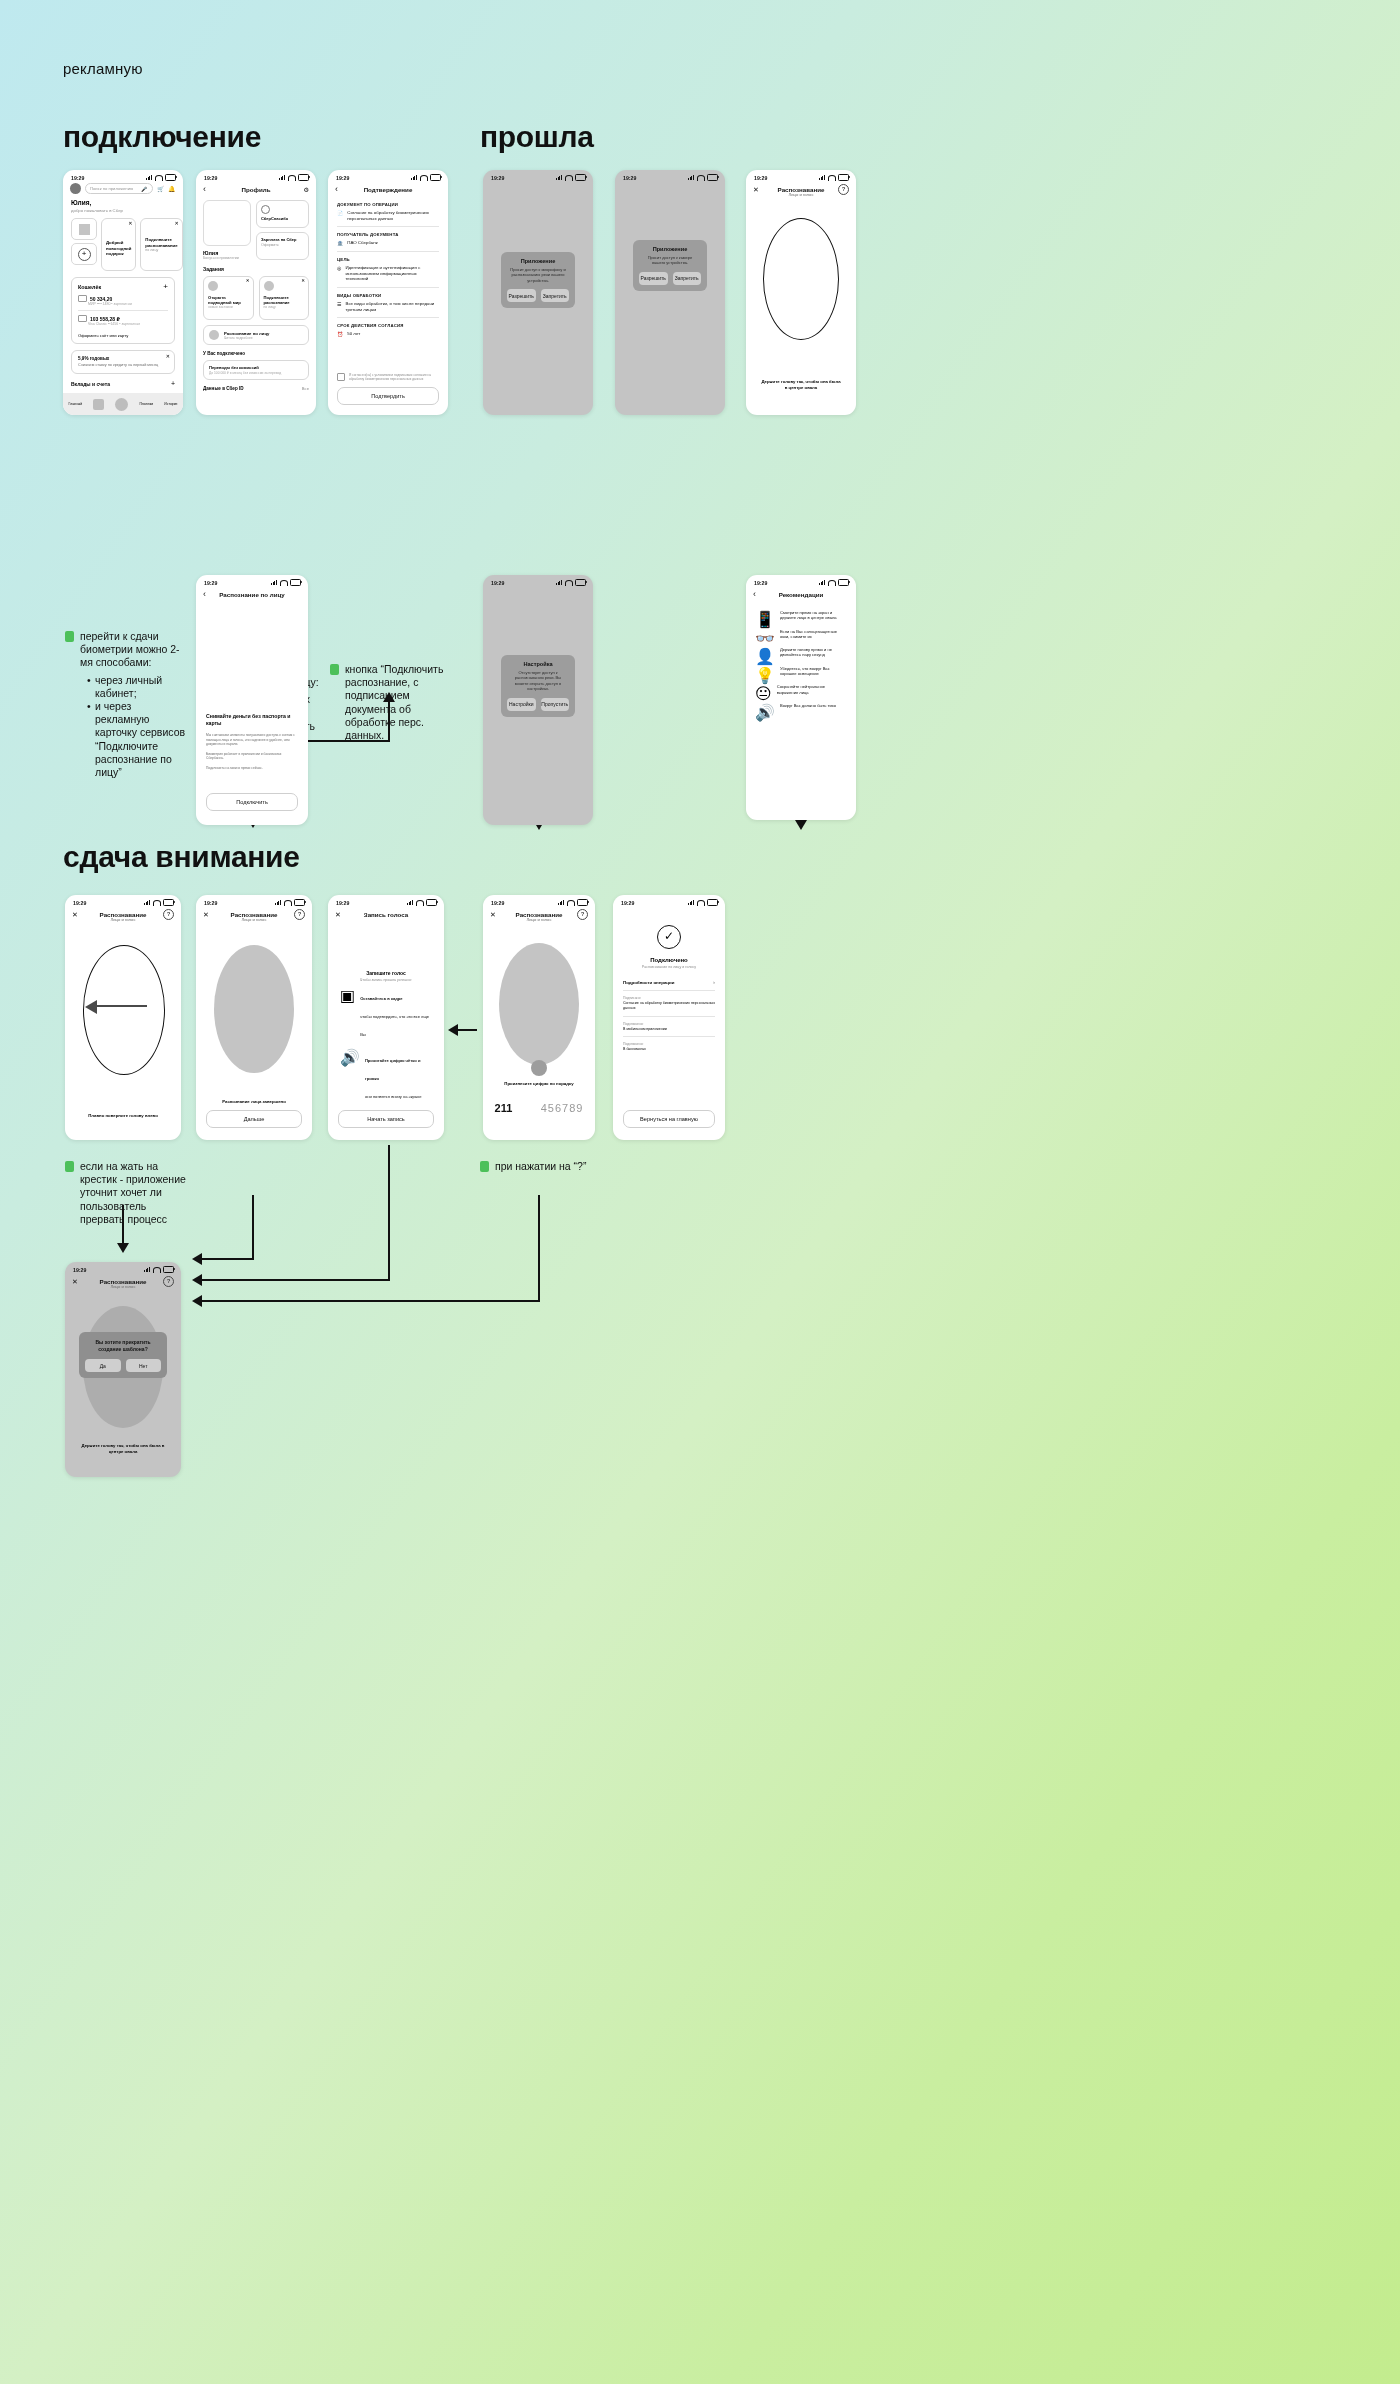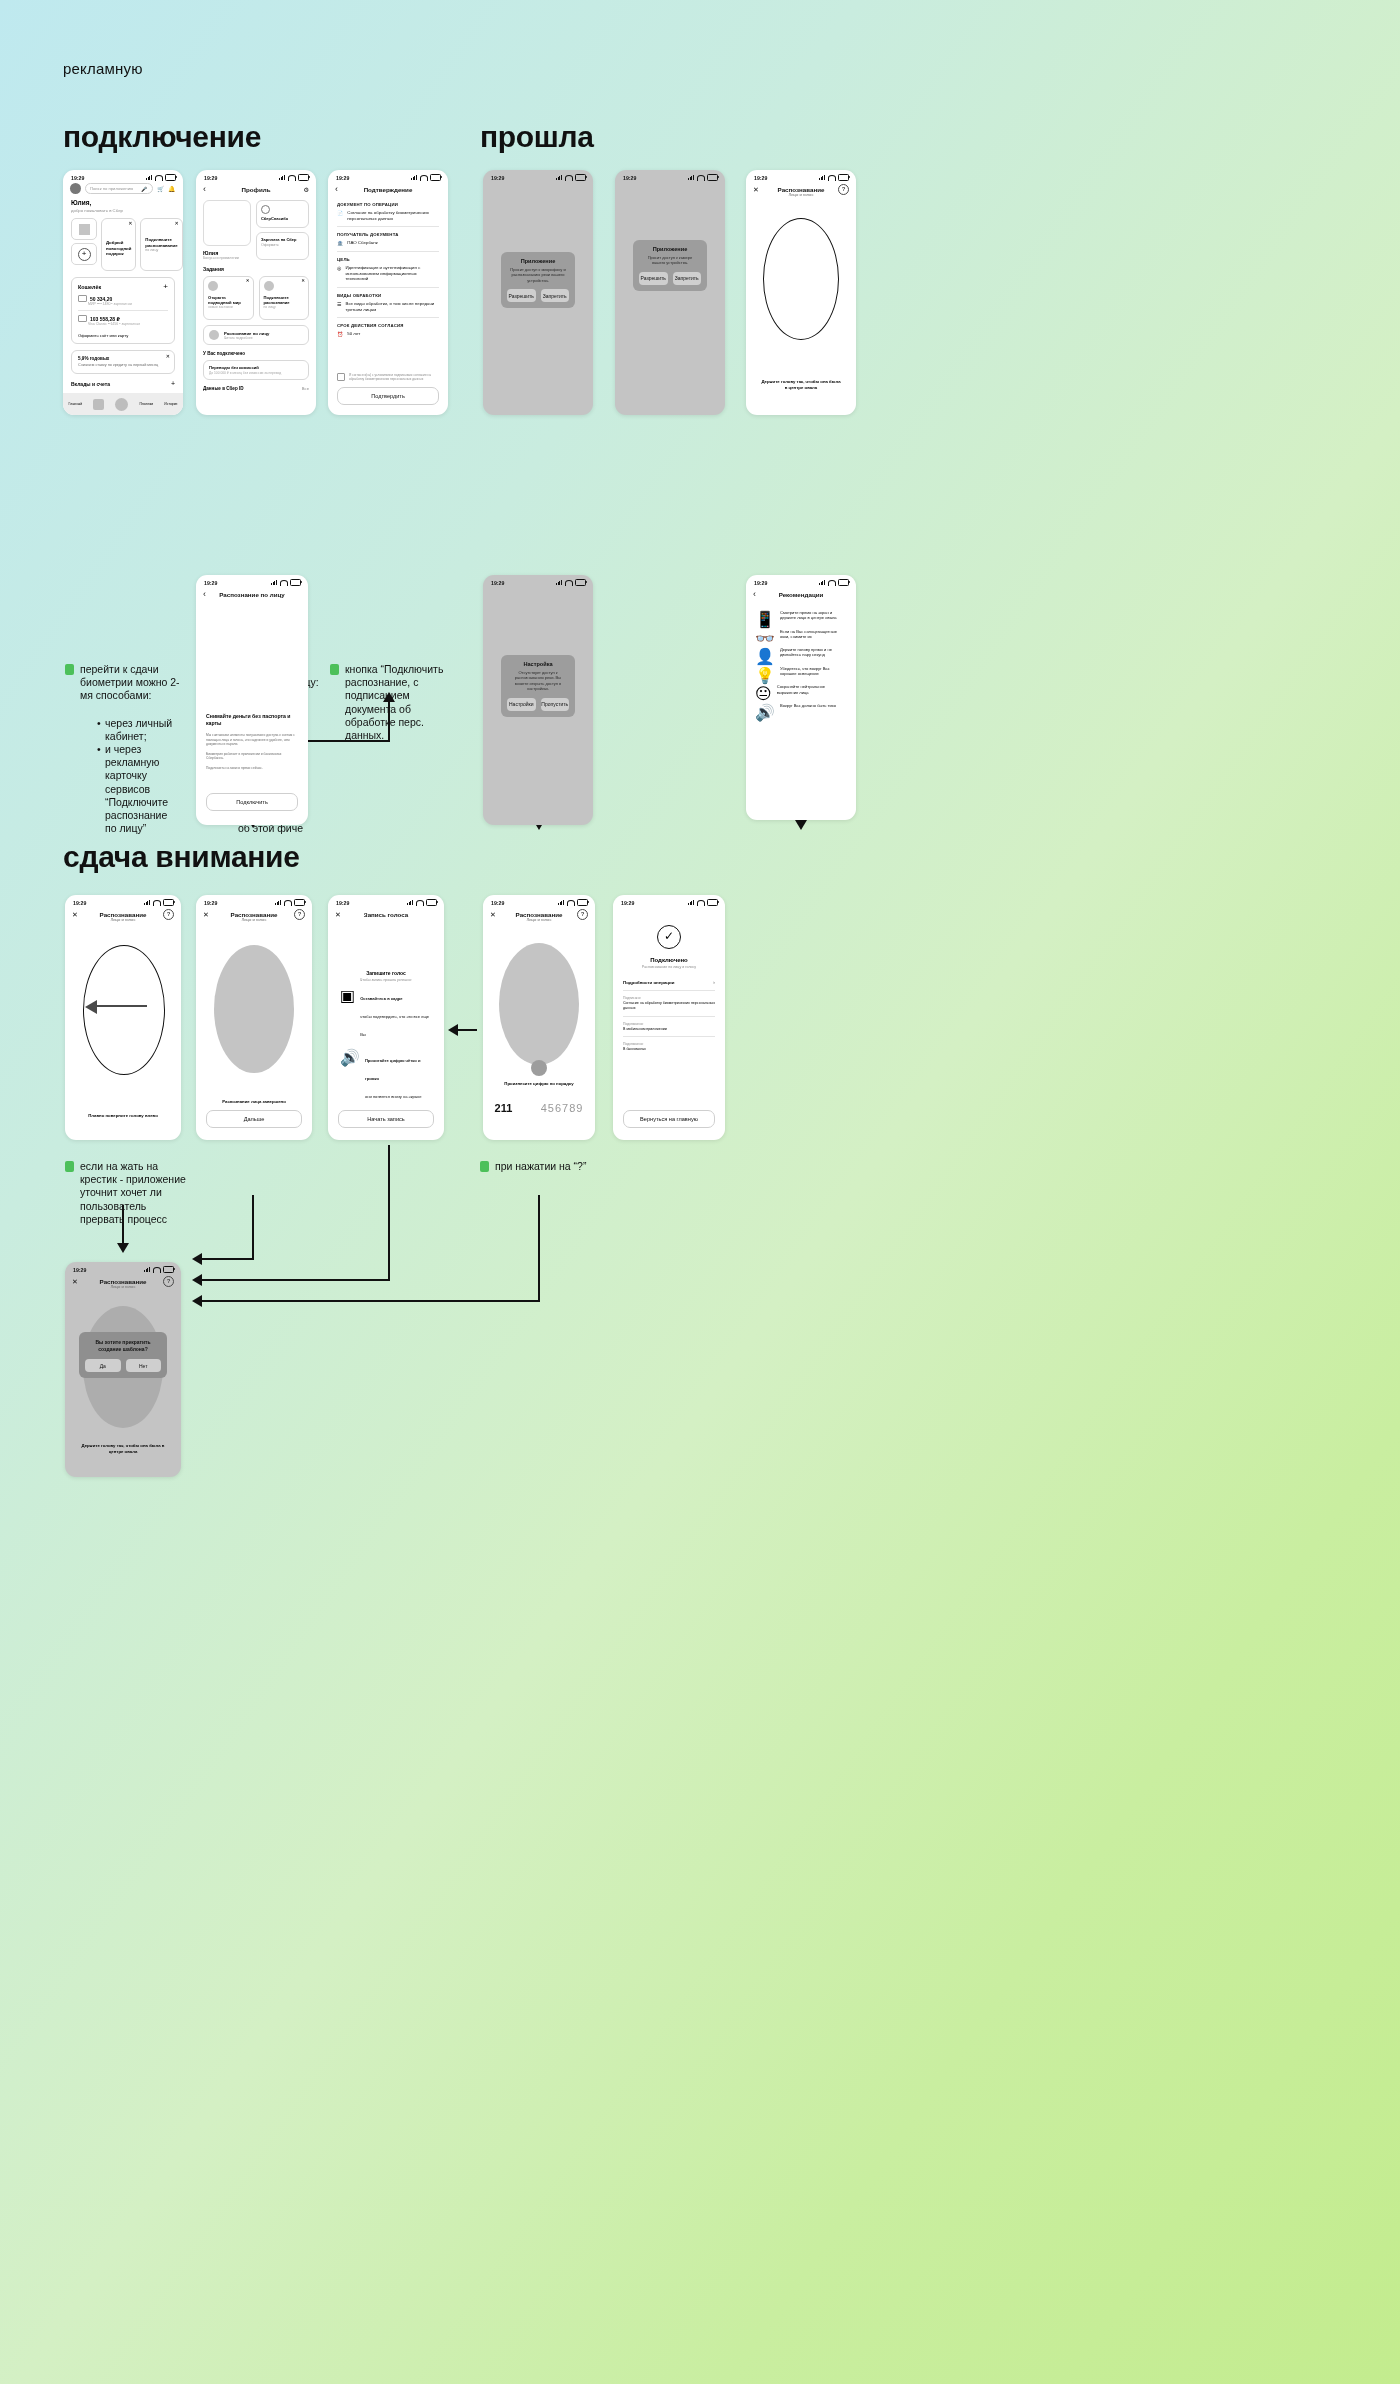--- a/index.html
+++ b/index.html
@@ -11,21 +11,21 @@
   .board{position:absolute;inset:0;}
 
   
   .kicker{position:absolute;left:63px;top:60px;font-size:15px;color:#111;letter-spacing:.2px;}
   .sec-title{position:absolute;font-size:30px;font-weight:700;color:#111;letter-spacing:-.3px;}
 
   
   .note{position:absolute;font-size:10.5px;line-height:13.2px;color:#111;}
   .note .sq{position:absolute;left:0;top:1px;width:9px;height:11px;border-radius:2px;background:#4CC05A;}
   .note .body{margin-left:15px;}
-  .note ul{margin:14px;padding-left:11px;list-style:none;}
+  .note ul{margin:4px;padding-left:11px;list-style:none;}
   .note li{position:relative;}
   .note li:before{content:"•";position:absolute;left:-8px;top:0;}
 
   
   .ln{position:absolute;background:#111;}
   .vline{width:2px;}
   .hline{height:2px;}
   .arw{position:absolute;width:0;height:0;}
   .arw-d{border-left:6px solid transparent;border-right:6px solid transparent;border-top:10px solid #111;}
   .arw-u{border-left:6px solid transparent;border-right:6px solid transparent;border-bottom:10px solid #111;}
@@ -364,21 +364,21 @@
     <div class="nav">
       <span class="lft" style="font-size:7px;">✕</span>
       <span>Распознавание</span>
       <span class="rgt icn-circ">?</span>
       <span class="sub">Лицо и голос</span>
     </div>
     <div class="oval" style="margin:22px auto 0;width:74px;height:120px;"></div>
     <div style="position:absolute;left:14px;right:14px;bottom:24px;text-align:center;font-size:4.3px;font-weight:700;line-height:5.8px;">Держите голову так, чтобы она была в центре овала</div>
   </div>
 
-  <div class="note" style="left:65px;top:663px;width:125px;">
+  <div class="note" style="left:65px;top:630px;width:125px;">
     <span class="sq"></span>
     <div class="body">
       <div>перейти к сдачи биометрии можно 2-мя способами:</div>
       <ul>
         <li>через личный кабинет;</li>
         <li>и через рекламную карточку сервисов “Подключите распознание по лицу”</li>
       </ul>
     </div>
   </div>
 

